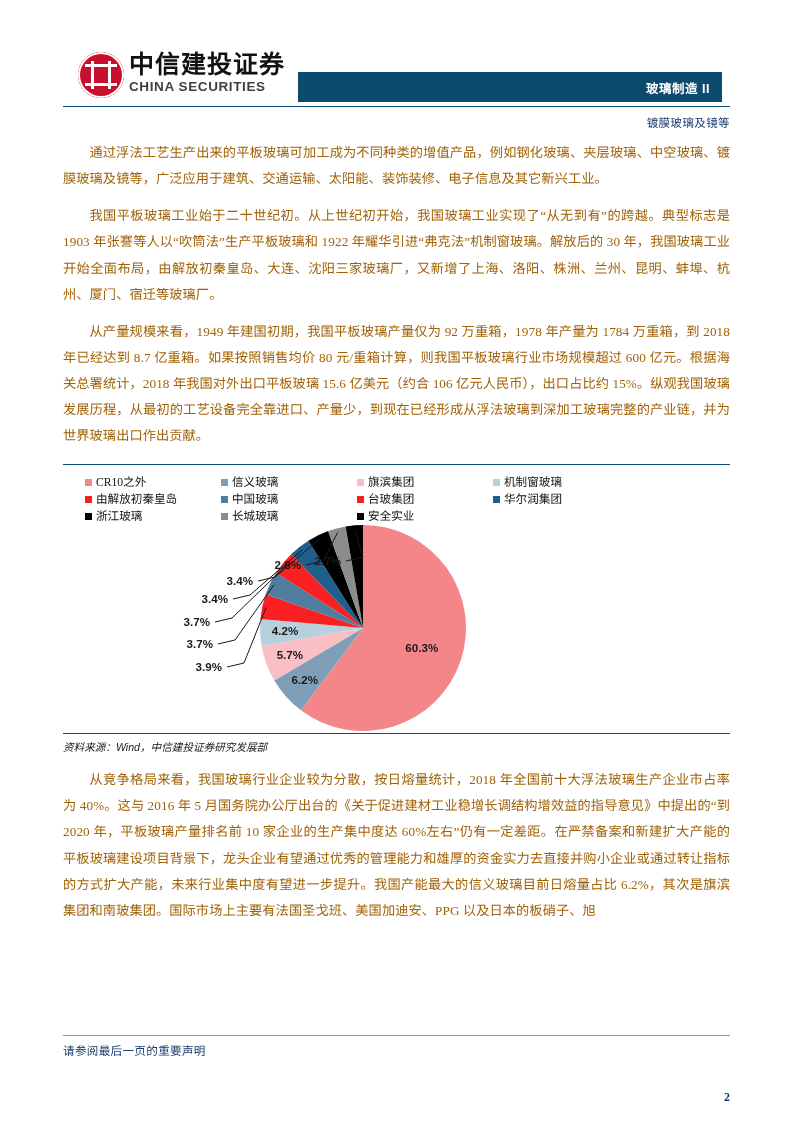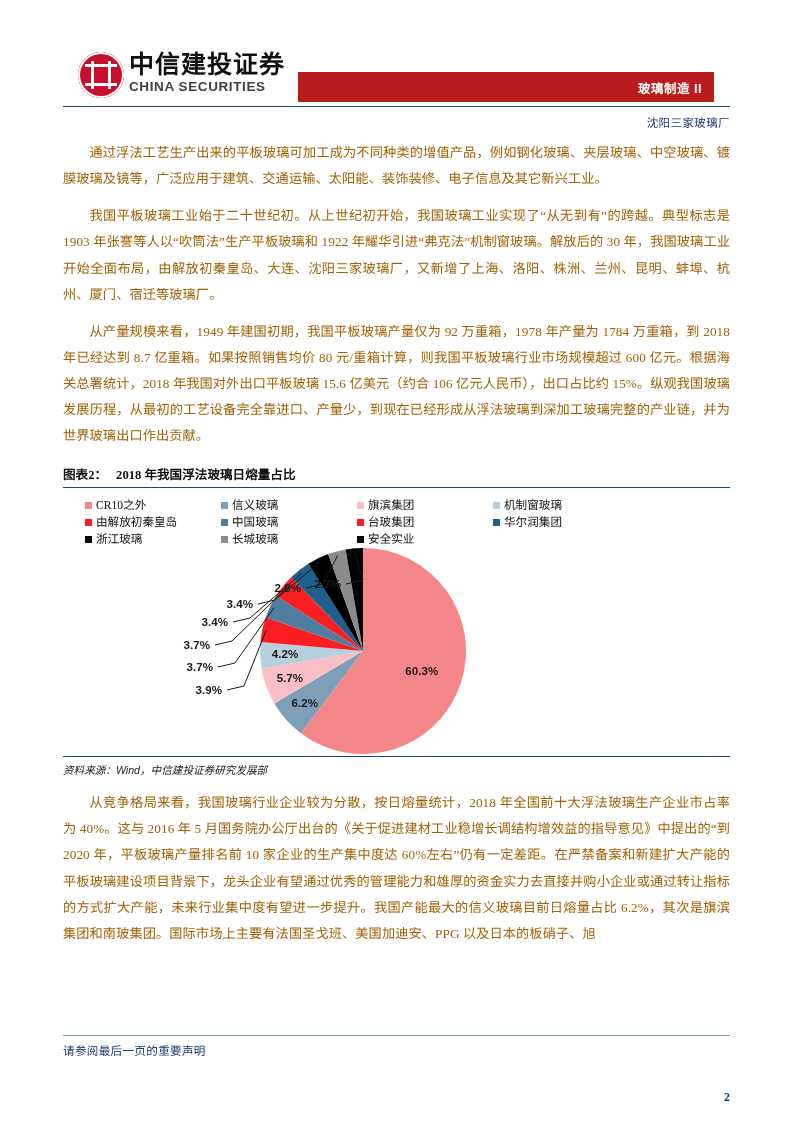--- a/index.html
+++ b/index.html
@@ -89,21 +89,22 @@
     letter-spacing: 0.6px;
     color: #404040;
     margin-top: 3px;
   }
   .header-band {
     position: absolute;
     left: 298px;
     top: 72px;
     width: 416px;
     height: 30px;
-    background: #b91c1c;
+    background: #0c4a6e;
+    padding-left: 8px;
   }
   .header-band-text {
     position: absolute;
     right: 12px;
     top: 50%;
     transform: translateY(-50%);
     color: #ffffff;
     font-size: 12.5px;
     font-weight: bold;
     font-family: "Liberation Sans", sans-serif;
@@ -283,34 +284,30 @@
       <div class="logo-mark"></div>
       <div class="logo-text">
         <span class="logo-cn">中信建投证券</span>
         <span class="logo-en">CHINA SECURITIES</span>
       </div>
     </div>
     <div class="header-band">
       <span class="header-band-text">玻璃制造 II</span>
     </div>
     <div class="header-rule"></div>
-    <div class="report-type">沈阳三家玻璃厂</div>
+    <div class="report-type">镀膜玻璃及镜等</div>
   </div>
 
   <div class="content">
 
     <p class="para">通过浮法工艺生产出来的平板玻璃可加工成为不同种类的增值产品，例如钢化玻璃、夹层玻璃、中空玻璃、镀膜玻璃及镜等，广泛应用于建筑、交通运输、太阳能、装饰装修、电子信息及其它新兴工业。</p>
     <p class="para">我国平板玻璃工业始于二十世纪初。从上世纪初开始，我国玻璃工业实现了“从无到有”的跨越。典型标志是 1903 年张謇等人以“吹筒法”生产平板玻璃和 1922 年耀华引进“弗克法”机制窗玻璃。解放后的 30 年，我国玻璃工业开始全面布局，由解放初秦皇岛、大连、沈阳三家玻璃厂，又新增了上海、洛阳、株洲、兰州、昆明、蚌埠、杭州、厦门、宿迁等玻璃厂。</p>
     <p class="para">从产量规模来看，1949 年建国初期，我国平板玻璃产量仅为 92 万重箱，1978 年产量为 1784 万重箱，到 2018 年已经达到 8.7 亿重箱。如果按照销售均价 80 元/重箱计算，则我国平板玻璃行业市场规模超过 600 亿元。根据海关总署统计，2018 年我国对外出口平板玻璃 15.6 亿美元（约合 106 亿元人民币），出口占比约 15%。纵观我国玻璃发展历程，从最初的工艺设备完全靠进口、产量少，到现在已经形成从浮法玻璃到深加工玻璃完整的产业链，并为世界玻璃出口作出贡献。</p>
 
     <div class="exhibit">
-      <div class="exhibit-title-row">
-        <span class="exhibit-tag">图表2：</span>
-        <span class="exhibit-title">2018 年我国浮法玻璃日熔量占比</span>
-      </div>
       <div class="exhibit-rule"></div>
 
       <div class="chart-area">
 
         <div class="legend">
           <div class="legend-item">
             <span class="legend-swatch" style="background:#f4868a"></span>
             <span>CR10之外</span>
           </div>
           <div class="legend-item">

